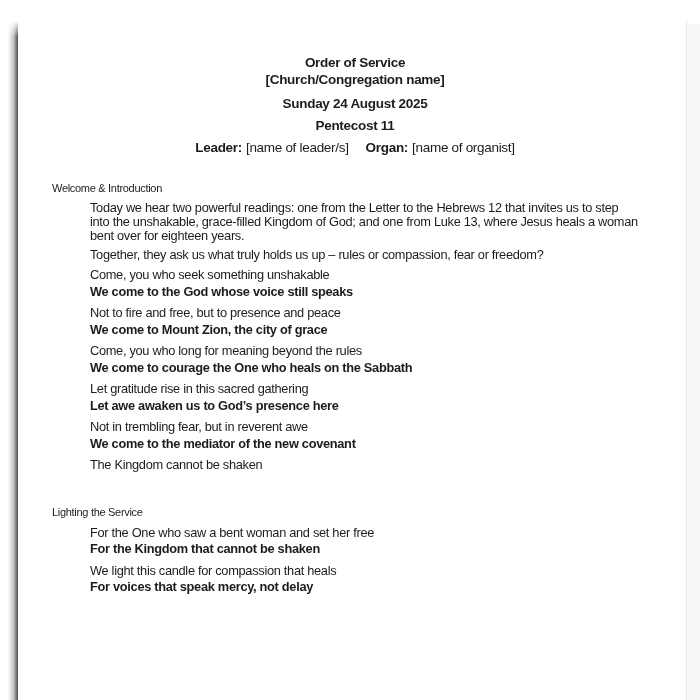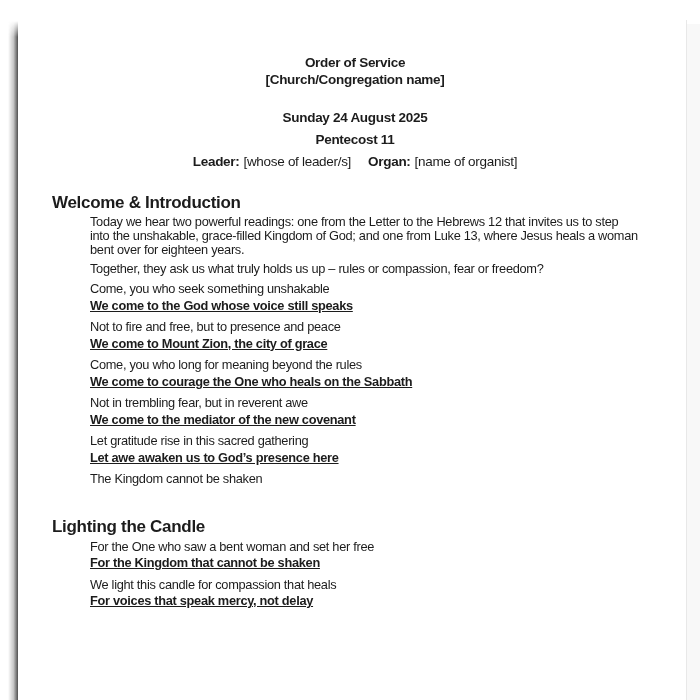--- a/index.html
+++ b/index.html
@@ -55,61 +55,61 @@
     letter-spacing: -0.3px;
     line-height: 17px;
   }
   .doc-header {
     text-align: center;
     font-weight: bold;
     font-size: 13.5px;
   }
   .hline { margin: 0 0 5px 0; line-height: 17px; }
   .title-block div { line-height: 17px; }
-  .title-block { margin: 0 0 21px 0; text-align: center; }
+  .title-block { margin: 0 0 7px 0; text-align: center; }
   .val { font-weight: normal; margin-left: 4px; }
   .organ-label { margin-left: 17px; }
   .sec-h {
-    font-size: 17px;
-    font-weight: bold;
+    font-size: 11px;
+    font-weight: normal;
     margin: 24px 0 4px 0;
     line-height: 17px;
     letter-spacing: -0.3px;
   }
   .sec-h.mt-lg { margin-top: 30px; }
   .para {
     margin: 0 0 5px 38px;
     white-space: pre-line;
     line-height: 14px;
   }
   .couplet {
     margin: 0 0 5px 38px;
     line-height: 16.5px;
   }
-  .couplet .response { font-weight: bold; text-decoration: underline; }
+  .couplet .response { font-weight: bold; }
 </style>
 </head>
 <body>
 
 <div class="canvas">
   <div class="right-gutter"></div>
   <div class="left-shadow"></div>
 
   <div class="page">
     <div class="content">
 
       <div class="doc-header">
         <div class="title-block">
           <div>Order of Service</div>
           <div>[Church/Congregation name]</div>
         </div>
         <div class="hline">Sunday 24 August 2025</div>
         <div class="hline">Pentecost 11</div>
         <div class="hline">
-          <span>Leader:</span><span class="val">[whose of leader/s]</span><span class="organ-label">Organ:</span><span class="val">[name of organist]</span>
+          <span>Leader:</span><span class="val">[name of leader/s]</span><span class="organ-label">Organ:</span><span class="val">[name of organist]</span>
         </div>
       </div>
 
       <section>
         <h2 class="sec-h">Welcome &amp; Introduction</h2>
         <p class="para">Today we hear two powerful readings: one from the Letter to the Hebrews 12 that invites us to step
 into the unshakable, grace-filled Kingdom of God; and one from Luke 13, where Jesus heals a woman
 bent over for eighteen years.</p>
         <p class="para">Together, they ask us what truly holds us up – rules or compassion, fear or freedom?</p>
       </section>
@@ -122,34 +122,34 @@
         </div>
         <div class="couplet">
           <div class="call">Not to fire and free, but to presence and peace</div>
           <div class="response">We come to Mount Zion, the city of grace</div>
         </div>
         <div class="couplet">
           <div class="call">Come, you who long for meaning beyond the rules</div>
           <div class="response">We come to courage the One who heals on the Sabbath</div>
         </div>
         <div class="couplet">
+          <div class="call">Let gratitude rise in this sacred gathering</div>
+          <div class="response">Let awe awaken us to God’s presence here</div>
+        </div>
+        <div class="couplet">
           <div class="call">Not in trembling fear, but in reverent awe</div>
           <div class="response">We come to the mediator of the new covenant</div>
-        </div>
-        <div class="couplet">
-          <div class="call">Let gratitude rise in this sacred gathering</div>
-          <div class="response">Let awe awaken us to God’s presence here</div>
         </div>
         <div class="couplet">
           <div class="call">The Kingdom cannot be shaken</div>
         </div>
       </section>
 
       <section>
-        <h2 class="sec-h mt-lg">Lighting the Candle</h2>
+        <h2 class="sec-h mt-lg">Lighting the Service</h2>
 
         <div class="couplet">
           <div class="call">For the One who saw a bent woman and set her free</div>
           <div class="response">For the Kingdom that cannot be shaken</div>
         </div>
         <div class="couplet">
           <div class="call">We light this candle for compassion that heals</div>
           <div class="response">For voices that speak mercy, not delay</div>
         </div>
       </section>

